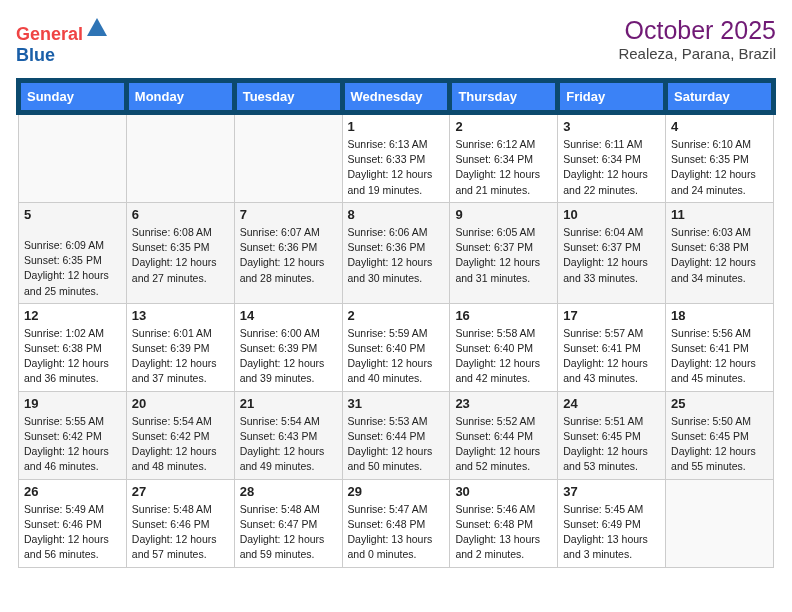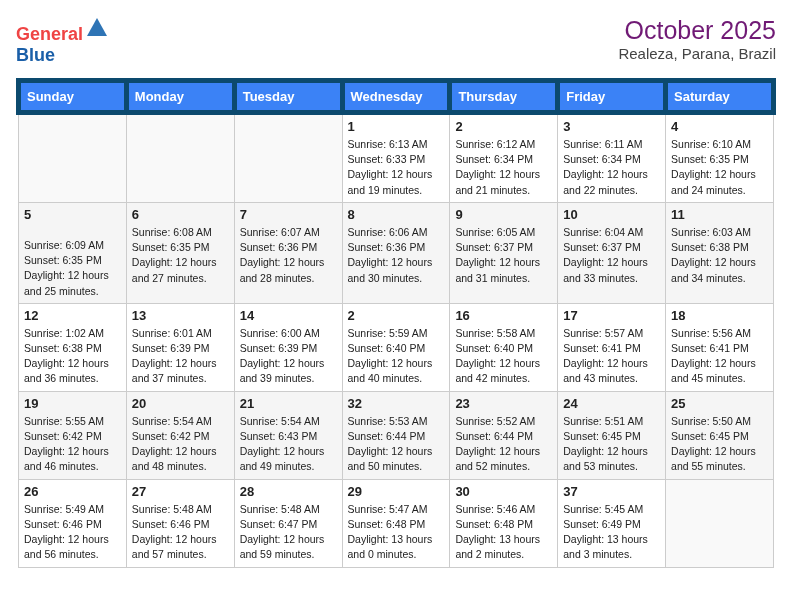--- a/index.html
+++ b/index.html
@@ -270,21 +270,21 @@
 and 48 minutes.</div>
         </td>
         <td>
           <div class="day-num">21</div>
           <div class="day-info" style="white-space: pre-line;">Sunrise: 5:54 AM
 Sunset: 6:43 PM
 Daylight: 12 hours
 and 49 minutes.</div>
         </td>
         <td>
-          <div class="day-num">32</div>
+          <div class="day-num">31</div>
           <div class="day-info" style="white-space: pre-line;">Sunrise: 5:53 AM
 Sunset: 6:44 PM
 Daylight: 12 hours
 and 50 minutes.</div>
         </td>
         <td>
           <div class="day-num">23</div>
           <div class="day-info" style="white-space: pre-line;">Sunrise: 5:52 AM
 Sunset: 6:44 PM
 Daylight: 12 hours

